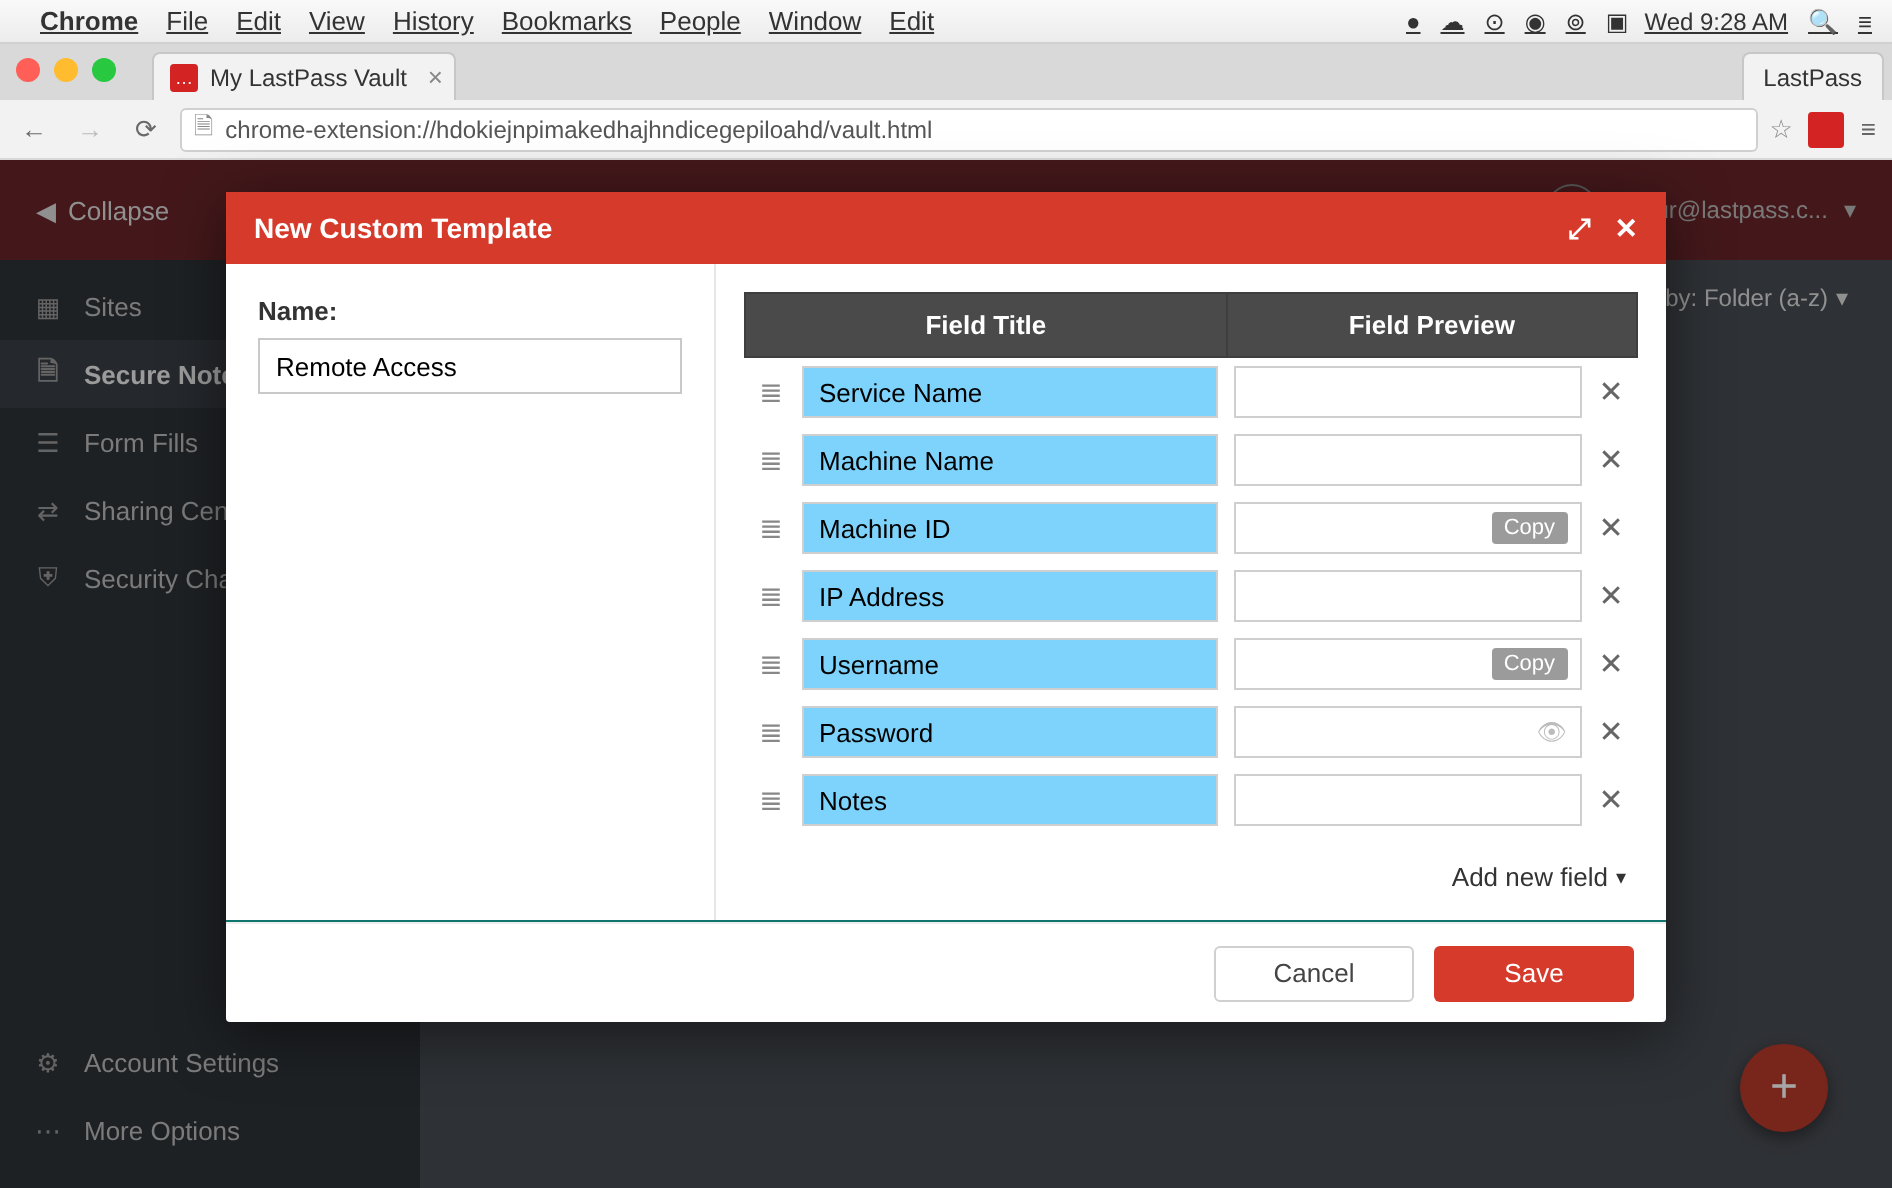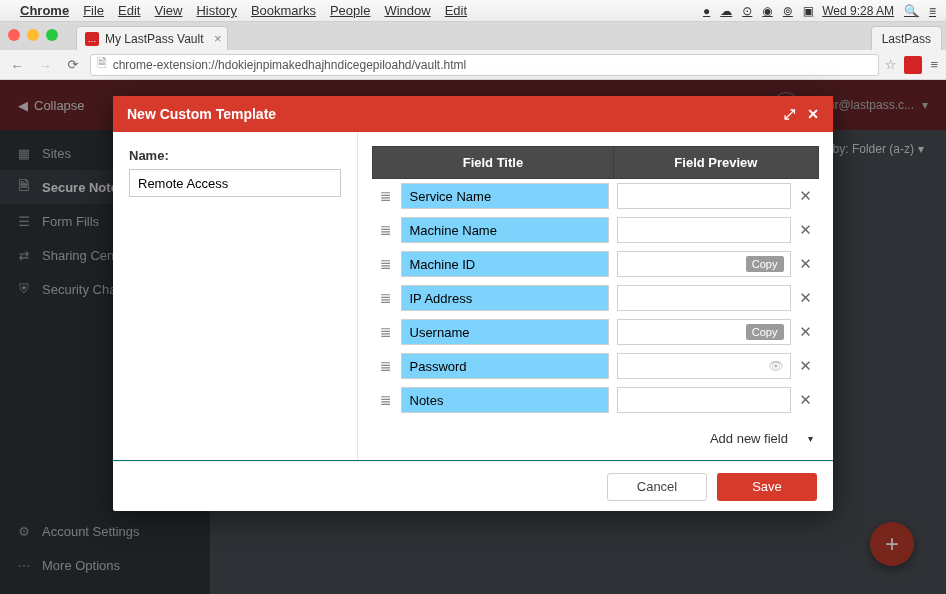--- a/index.html
+++ b/index.html
@@ -60,21 +60,21 @@
   .field-table thead th:first-child{width:54%;}
   .field-table tbody td{ padding:4px 4px; vertical-align:middle;}
   .ft-row { display:flex; align-items:center; gap:6px;}
   .drag-handle{ width:18px; color:#888; font-size:14px; text-align:center; cursor:grab; user-select:none;}
   .ft-input{ flex:1; height:26px; border:1px solid #cfcfcf; padding:0 8px; font-size:13px; background:#7dd3fc;}
   .preview-cell{ display:flex; align-items:center; gap:6px;}
   .preview-box{ flex:1; height:26px; border:1px solid #cfcfcf; background:#fff; display:flex; align-items:center; justify-content:flex-end; padding:0 6px;}
   .copy-badge{ background:#9b9b9b; color:#fff; font-size:11px; padding:2px 6px; border-radius:2px;}
   .row-x{ width:18px; text-align:center; color:#666; font-size:15px; cursor:pointer;}
   .eye{ color:#bbb; font-size:12px;}
-  .add-field { align-self:flex-end; margin-top:10px; font-size:13px; color:#333; display:flex; align-items:center; gap:20px; cursor:pointer; padding:4px 6px;}
+  .add-field { align-self:flex-end; margin-top:10px; font-size:13px; color:#333; display:flex; align-items:center; gap:4px; cursor:pointer; padding:4px 6px;}
   .add-field .caret{ font-size:10px;}
   .modal-footer { height:50px; display:flex; align-items:center; justify-content:flex-end; gap:10px; padding:0 16px; border-top:1px solid #eee;}
   .btn { height:28px; min-width:100px; border-radius:3px; font-size:13px; display:flex; align-items:center; justify-content:center; cursor:pointer; border:1px solid transparent;}
   .btn-cancel{ background:#fff; border:1px solid #d0d0d0; color:#444;}
   .btn-save{ background:#d63a2b; color:#ffffff;}
   svg{display:block;}
 </style>
 </head>
 <body>
 

